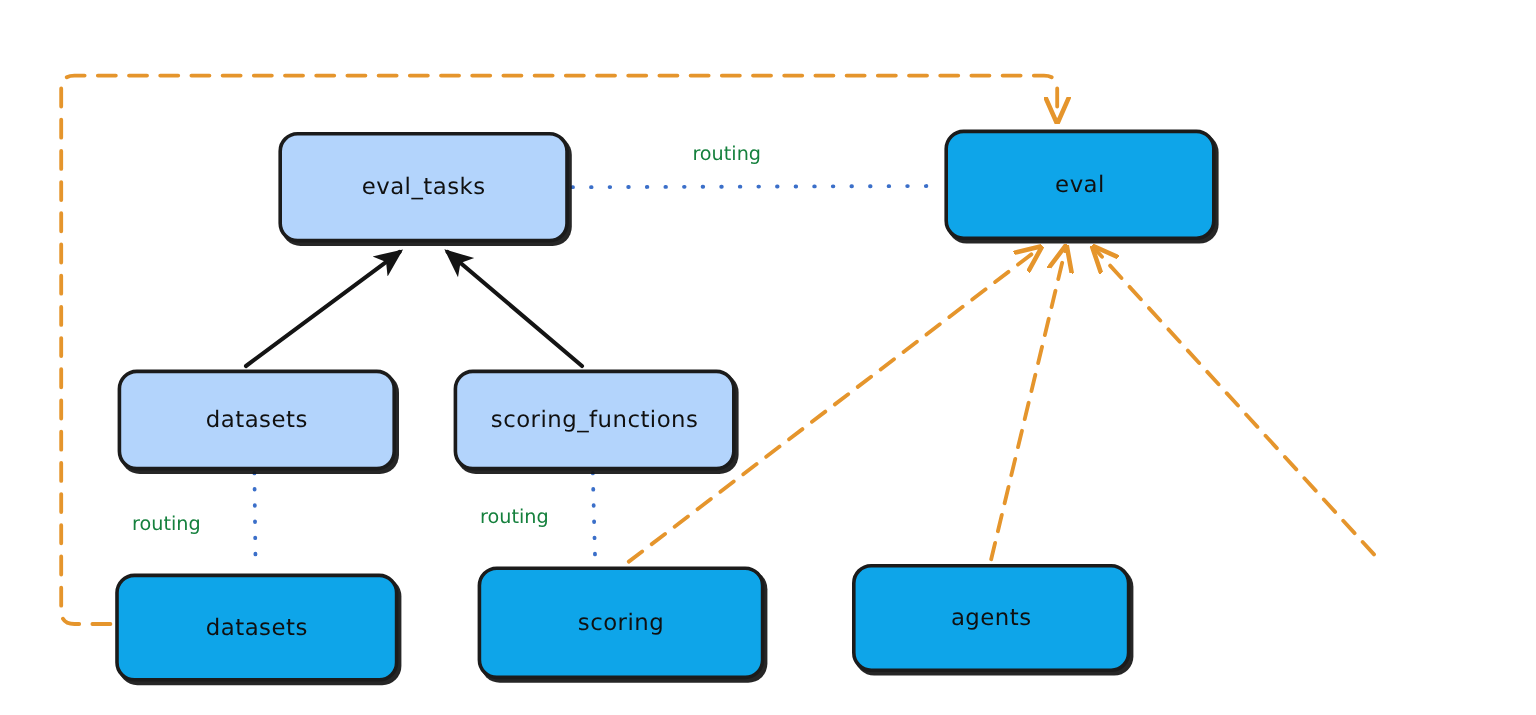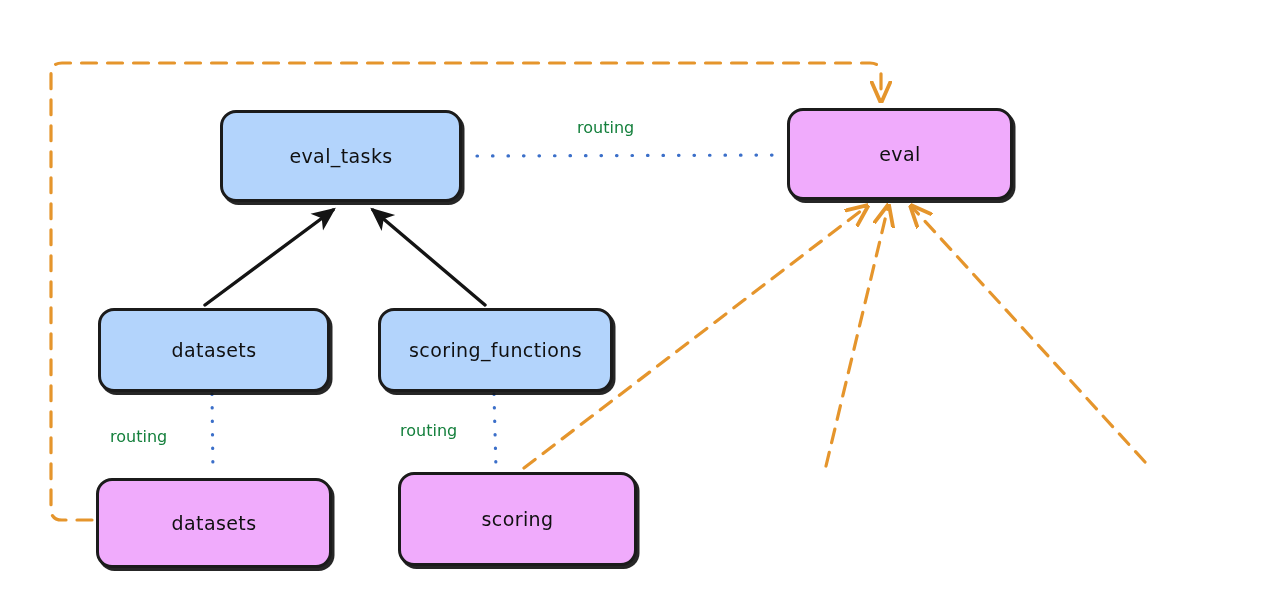--- a/index.html
+++ b/index.html
@@ -34,21 +34,21 @@
     border: 3px solid #1b1b1b;
     border-radius: 16px;
     box-shadow: 2.5px 3px 0 0 rgba(20,20,20,0.92);
     font-family: "DejaVu Sans", sans-serif;
     font-size: 19px;
     letter-spacing: 0.4px;
     color: #101010;
     user-select: none;
   }
   .node.blue  { background: #b3d4fc; }
-  .node.green { background: #f0abfc; }
+  .node.green { background: #0ea5e9; }
   .node-label {
     pointer-events: none;
     white-space: nowrap;
   }
   .edge-label {
     position: absolute;
     font-family: "DejaVu Sans", sans-serif;
     font-size: 16px;
     color: #15803d;
     white-space: nowrap;
@@ -90,21 +90,21 @@
                L 870 63 Q 881 63 881 74 L 881 100" fill="none" stroke="#e5952c" stroke-width="3.2" stroke-linecap="round" stroke-dasharray="15 11" marker-end="url(#arrow-orange)"></path>
 
       <path d="M 524 468 L 866 207" fill="none" stroke="#e5952c" stroke-width="3.2" stroke-linecap="round" stroke-dasharray="14 10" marker-end="url(#arrow-orange)"></path>
 
       <path d="M 826 466 L 888 207" fill="none" stroke="#e5952c" stroke-width="3.2" stroke-linecap="round" stroke-dasharray="14 10" marker-end="url(#arrow-orange)"></path>
 
       <path d="M 1145 462 L 912 207" fill="none" stroke="#e5952c" stroke-width="3.2" stroke-linecap="round" stroke-dasharray="14 10" marker-end="url(#arrow-orange)"></path>
     </g>
   </svg>
 
-  <div class="node blue" style="left:220px; top:110px; width:242px; height:92px;">
+  <div class="node blue" style="left:232px; top:110px; width:242px; height:92px;">
     <span class="node-label">eval_tasks</span>
   </div>
 
   <div class="node green" style="left:787px; top:108px; width:226px; height:92px;">
     <span class="node-label">eval</span>
   </div>
 
   <div class="node blue" style="left:98px; top:308px; width:232px; height:84px;">
     <span class="node-label">datasets</span>
   </div>
@@ -114,20 +114,23 @@
   </div>
 
   <div class="node green" style="left:96px; top:478px; width:236px; height:90px;">
     <span class="node-label">datasets</span>
   </div>
 
   <div class="node green" style="left:388px; top:472px; width:239px; height:94px;margin-left:10px;">
     <span class="node-label">scoring</span>
   </div>
 
+  <div class="node green" style="left:710px; top:470px; width:232px; height:90px;">
+    <span class="node-label">agents</span>
+  </div>
 
 
   <div class="edge-label" style="left:577px; top:118px;">routing</div>
 
   <div class="edge-label" style="left:110px; top:427px;">routing</div>
 
   <div class="edge-label" style="left:400px; top:421px;">routing</div>
 
 </div>
 

